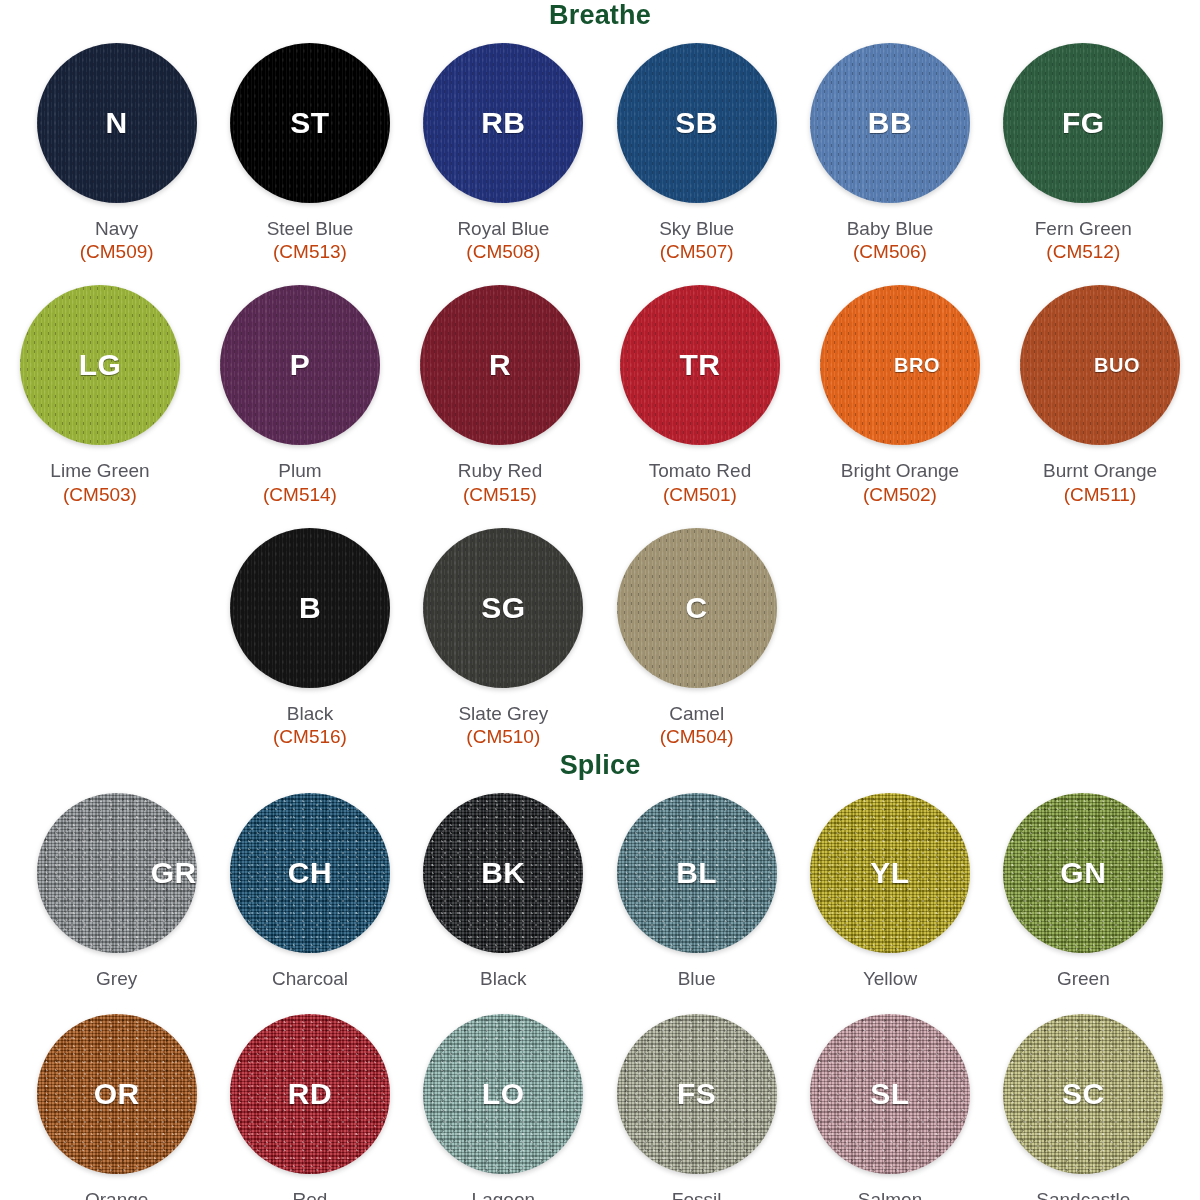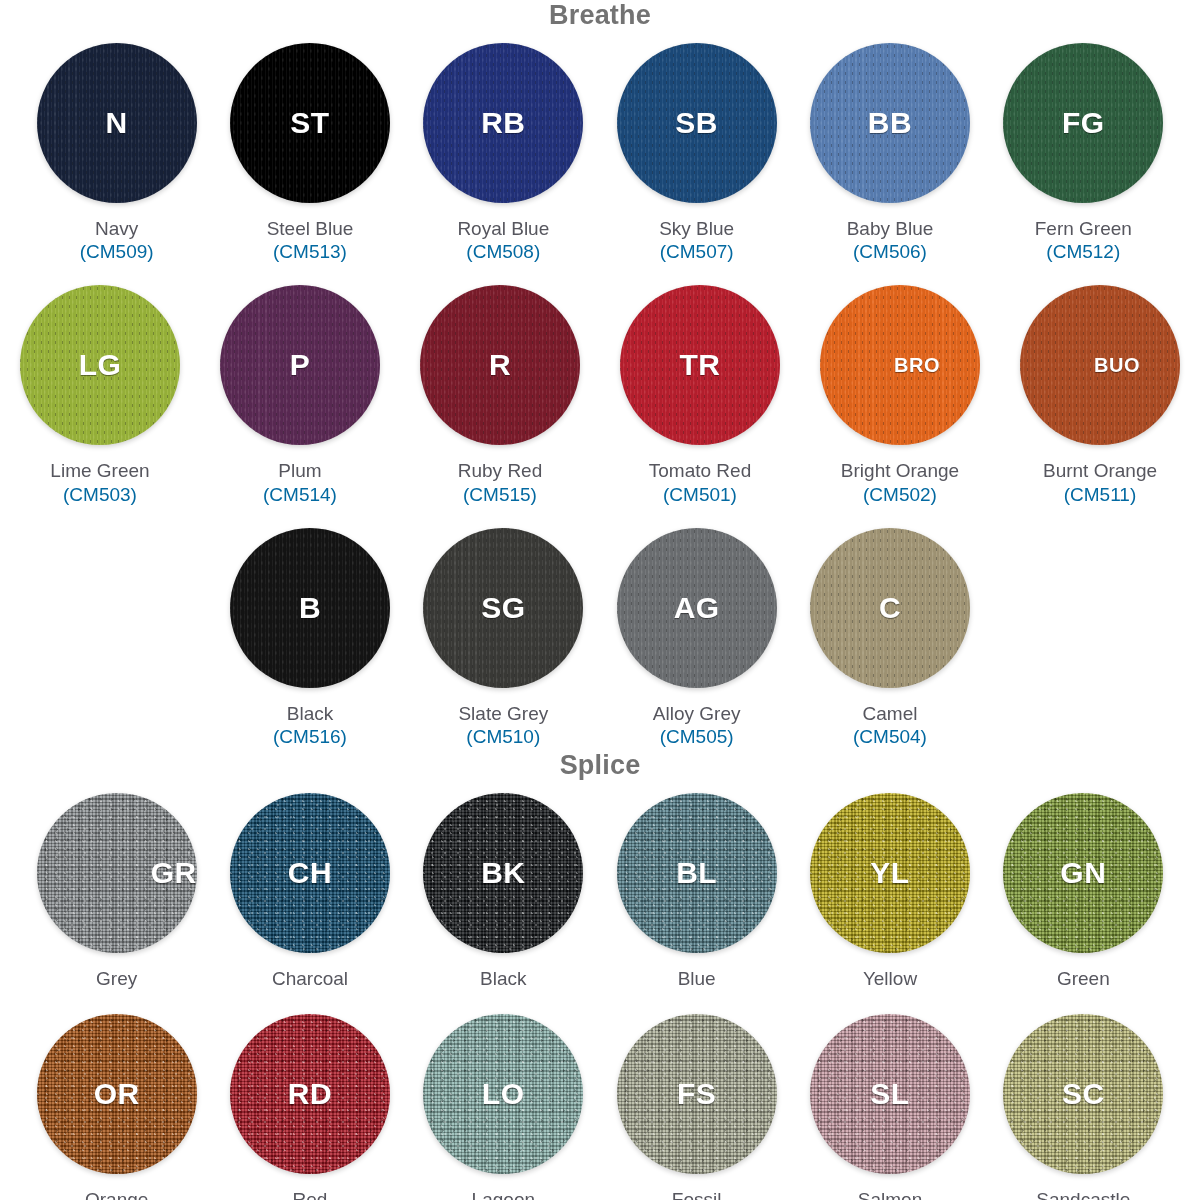--- a/index.html
+++ b/index.html
@@ -21,21 +21,21 @@
     width: 1200px;
     height: 1200px;
     position: relative;
   }
 
   .section-title {
     text-align: center;
     font-size: 27px;
     font-weight: 700;
     letter-spacing: 0.2px;
-    color: #737373;
+    color: #14532d;
     line-height: 1;
   }
   #breathe-title { padding-top: 2px; margin-bottom: 14px; }
   #splice-title  { padding-top: 4px; margin-bottom: 14px; }
 
   .row {
     display: grid;
     grid-template-columns: repeat(6, 1fr);
     width: 1160px;
     margin: 0 auto;
@@ -121,21 +121,21 @@
     line-height: 1.22;
   }
   .caption .name {
     display: block;
     font-size: 19px;
     color: #56565e;
   }
   .caption .code {
     display: block;
     font-size: 19px;
-    color: #0369a1;
+    color: #c2410c;
   }
 
   .breathe-row-1 { margin-top: 0px; }
   .breathe-row-2 { margin-top: 22px; gap: 40px; }
   .breathe-row-3 { margin-top: 22px; }
   .splice-row-1  { margin-top: 0px; }
   .splice-row-2  { margin-top: 24px; }
 </style>
 </head>
 <body>
@@ -277,29 +277,20 @@
       <div class="cell">
         <div class="swatch breathe" style="background: rgb(59, 59, 56);">
           <span class="swatch-code">SG</span>
         </div>
         <div class="caption">
           <span class="name">Slate Grey</span>
           <span class="code">(CM510)</span>
         </div>
       </div>
       <div class="cell">
-        <div class="swatch breathe" style="background: rgb(110, 113, 116);">
-          <span class="swatch-code">AG</span>
-        </div>
-        <div class="caption">
-          <span class="name">Alloy Grey</span>
-          <span class="code">(CM505)</span>
-        </div>
-      </div>
-      <div class="cell">
         <div class="swatch breathe" style="background: rgb(165, 153, 120);">
           <span class="swatch-code">C</span>
         </div>
         <div class="caption">
           <span class="name">Camel</span>
           <span class="code">(CM504)</span>
         </div>
       </div>
       <div class="cell empty">
         <div class="swatch breathe">

